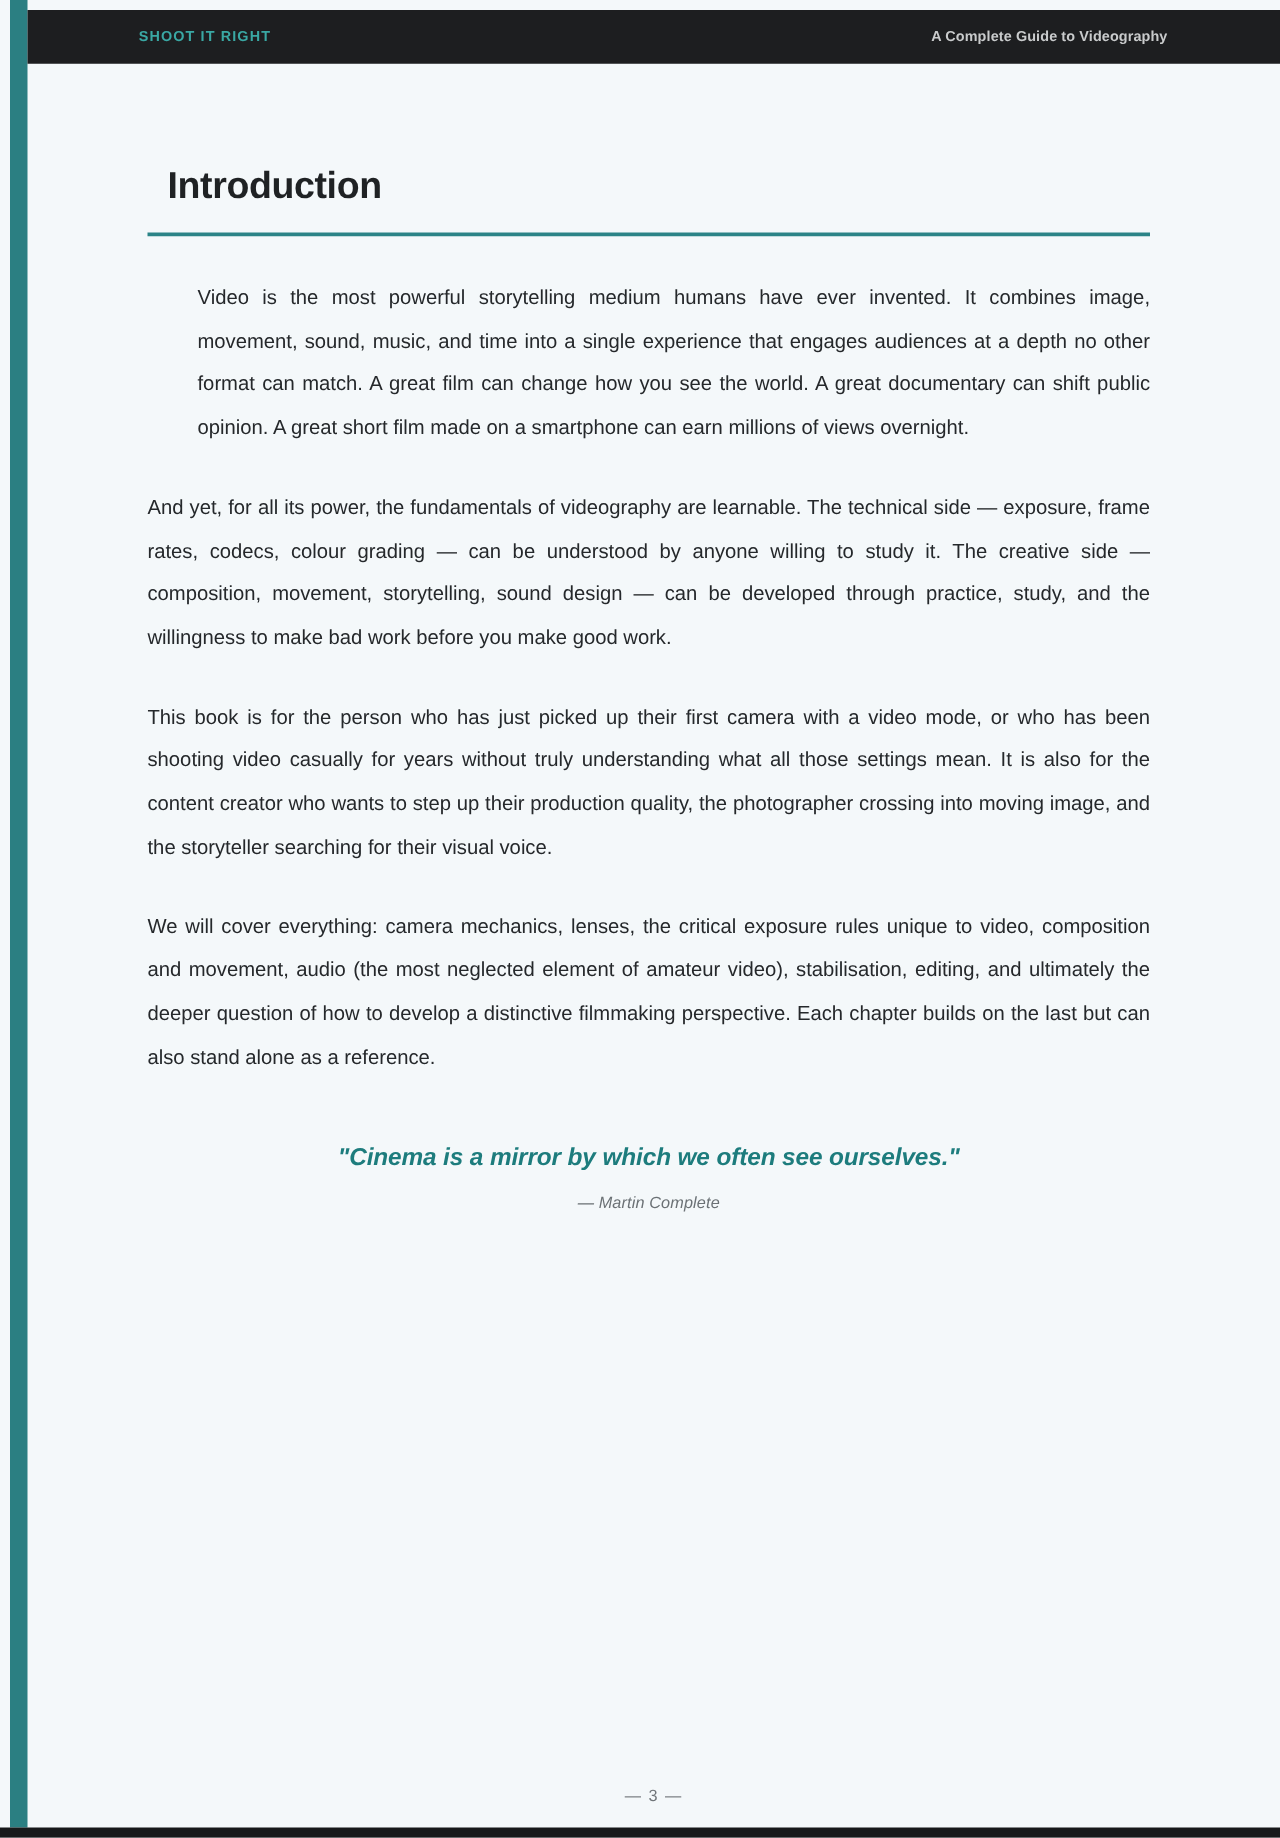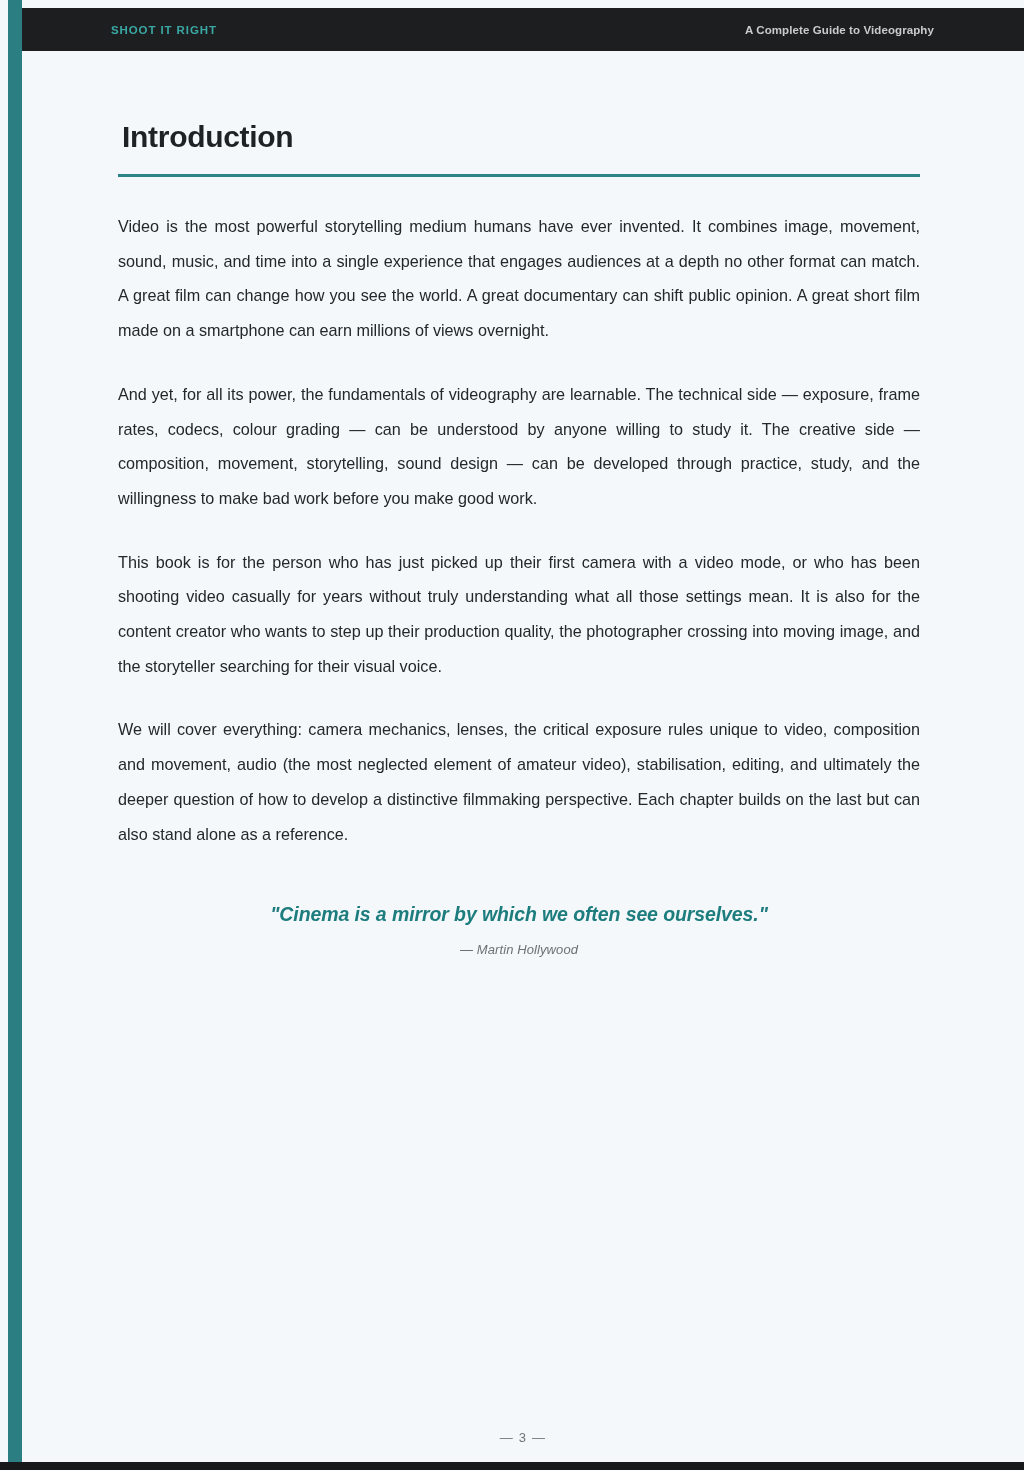--- a/index.html
+++ b/index.html
@@ -75,21 +75,21 @@
 
   
   .content {
     position: absolute;
     left: 118px;
     top: 0;
     width: 802px;
   }
 
   .page-title {
-    margin: 4px;
+    margin: 16px;
     padding-top: 116px;
     font-size: 30px;
     font-weight: bold;
     color: #1f2224;
     letter-spacing: -0.3px;
     line-height: 1.1;
   }
   .title-rule {
     margin-top: 21px;
     width: 802px;
@@ -99,21 +99,21 @@
 
   .body-text {
     margin: 0;
     padding-top: 29px;
     font-size: 16.2px;
     line-height: 34.7px;
     color: #25282b;
     text-align: justify;
     text-justify: inter-word;
   }
-  .body-text.first { padding-top: 32px; }
+  .body-text.first { padding-top: 32px; margin-left: 40px; }
 
   
   .quote-block {
     margin: 0;
     padding-top: 50px;
     text-align: center;
   }
   .quote-text {
     font-size: 19.5px;
     font-weight: bold;
@@ -166,21 +166,21 @@
     <p class="body-text first">Video is the most powerful storytelling medium humans have ever invented. It combines image, movement, sound, music, and time into a single experience that engages audiences at a depth no other format can match. A great film can change how you see the world. A great documentary can shift public opinion. A great short film made on a smartphone can earn millions of views overnight.</p>
 
     <p class="body-text">And yet, for all its power, the fundamentals of videography are learnable. The technical side — exposure, frame rates, codecs, colour grading — can be understood by anyone willing to study it. The creative side — composition, movement, storytelling, sound design — can be developed through practice, study, and the willingness to make bad work before you make good work.</p>
 
     <p class="body-text">This book is for the person who has just picked up their first camera with a video mode, or who has been shooting video casually for years without truly understanding what all those settings mean. It is also for the content creator who wants to step up their production quality, the photographer crossing into moving image, and the storyteller searching for their visual voice.</p>
 
     <p class="body-text">We will cover everything: camera mechanics, lenses, the critical exposure rules unique to video, composition and movement, audio (the most neglected element of amateur video), stabilisation, editing, and ultimately the deeper question of how to develop a distinctive filmmaking perspective. Each chapter builds on the last but can also stand alone as a reference.</p>
 
     <div class="quote-block">
       <div class="quote-text">"Cinema is a mirror by which we often see ourselves."</div>
-      <div class="quote-attribution">— Martin Hollywood</div>
+      <div class="quote-attribution">— Martin Complete</div>
     </div>
 
 
   </div>
 
   <div class="page-footer">
     <span class="folio">— 3 —</span>
   </div>
 
   <div class="bottom-edge"></div>

